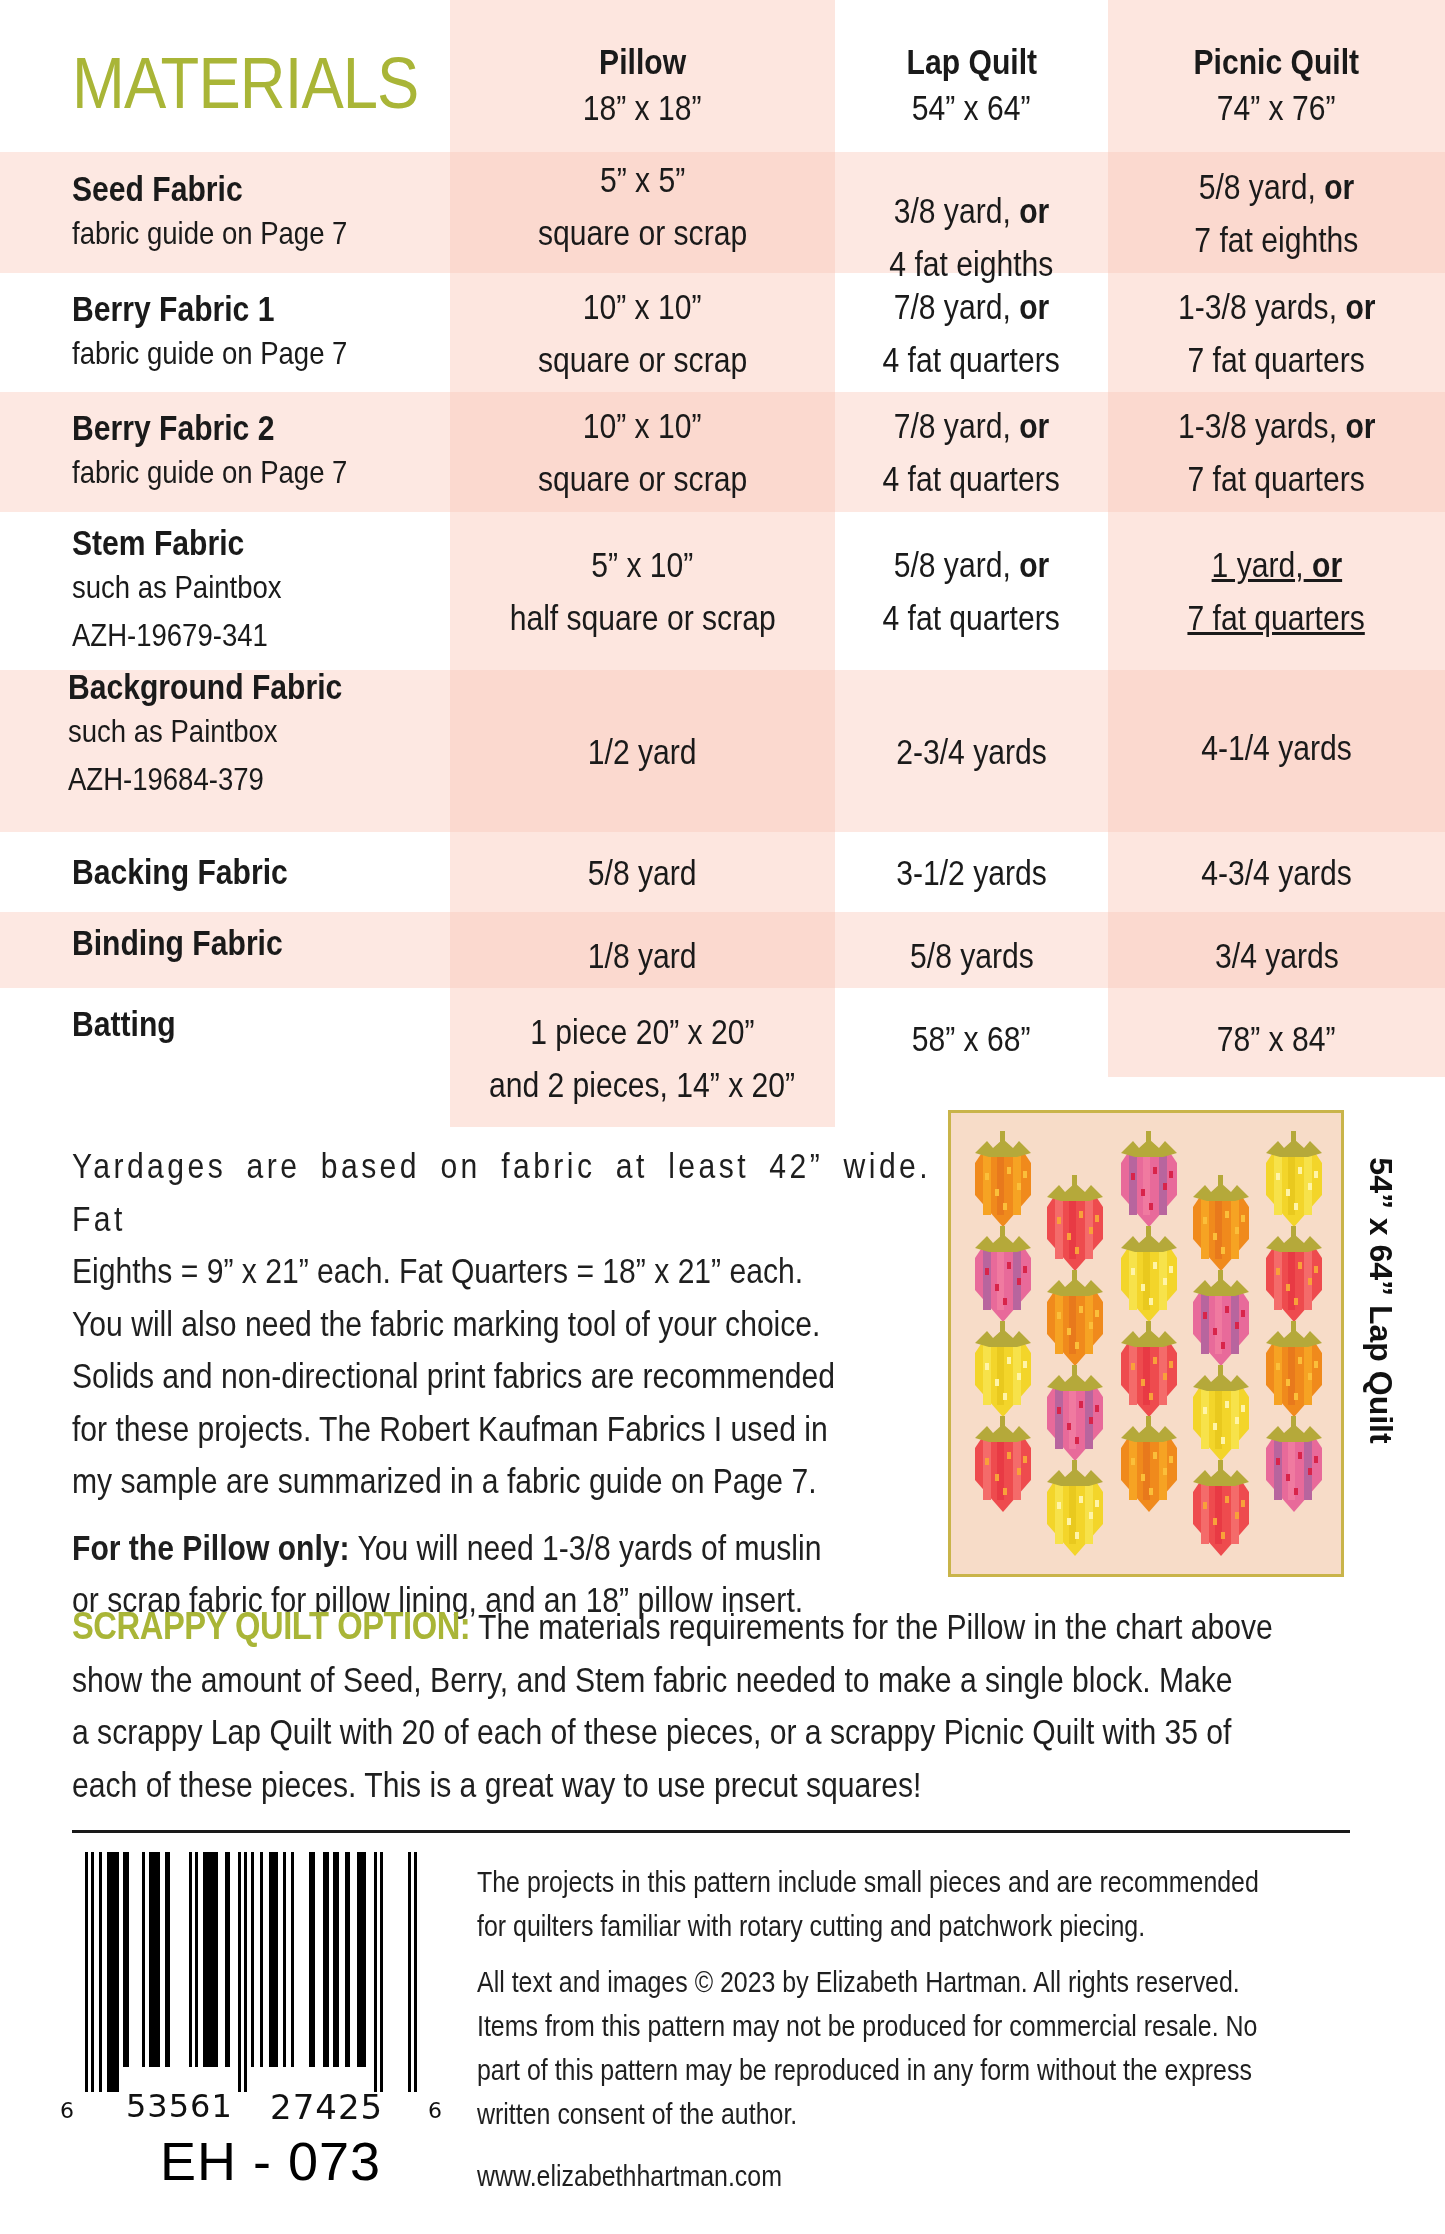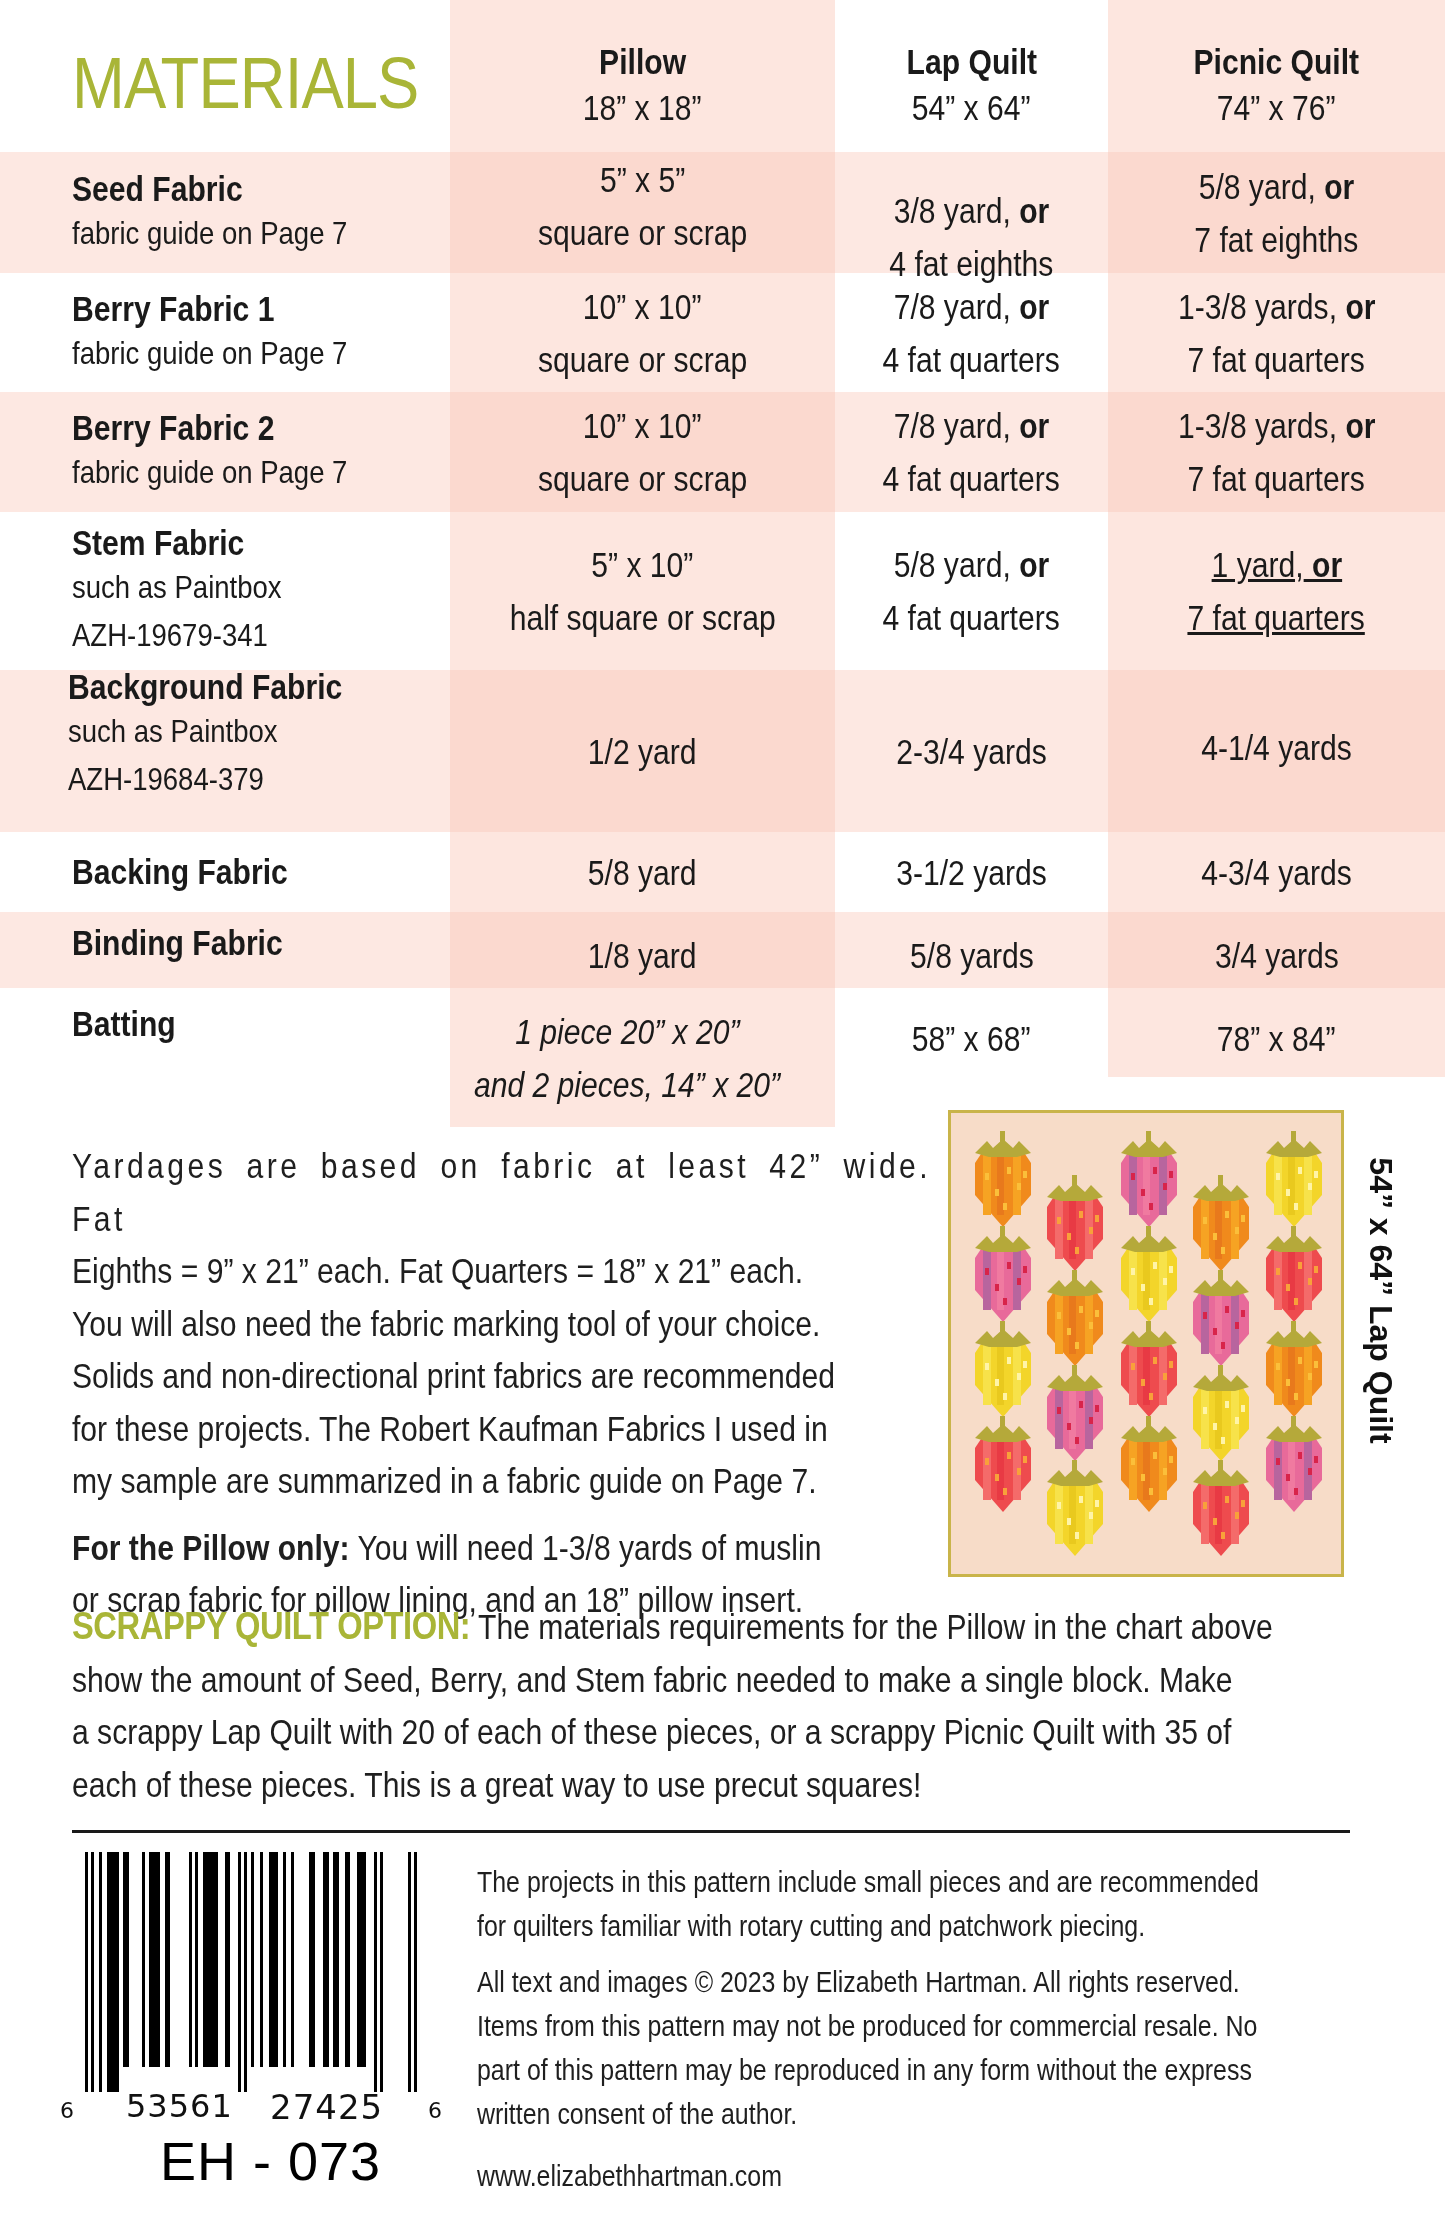--- a/index.html
+++ b/index.html
@@ -201,21 +201,21 @@
   <div class="cell center" style="left:835px;width:273px;top:912px;height:86px;">
     <div class="val">5/8 yards</div>
   </div>
   <div class="cell center" style="left:1108px;width:337px;top:912px;height:86px;">
     <div class="val">3/4 yards</div>
   </div>
 
   <div class="cell" style="left:72px;width:370px;top:1000px;height:48px;">
     <div class="lbl-name">Batting</div>
   </div>
-  <div class="cell center" style="left:435px;width:385px;top:1000px;height:116px;font-style:italic;">
+  <div class="cell center" style="left:450px;width:385px;top:1000px;height:116px;">
     <div class="val">1 piece 20” x 20”</div>
     <div class="val">and 2 pieces, 14” x 20”</div>
   </div>
   <div class="cell center" style="left:835px;width:273px;top:1010px;height:56px;">
     <div class="val">58” x 68”</div>
   </div>
   <div class="cell center" style="left:1108px;width:337px;top:1010px;height:56px;">
     <div class="val">78” x 84”</div>
   </div>
 </div>

